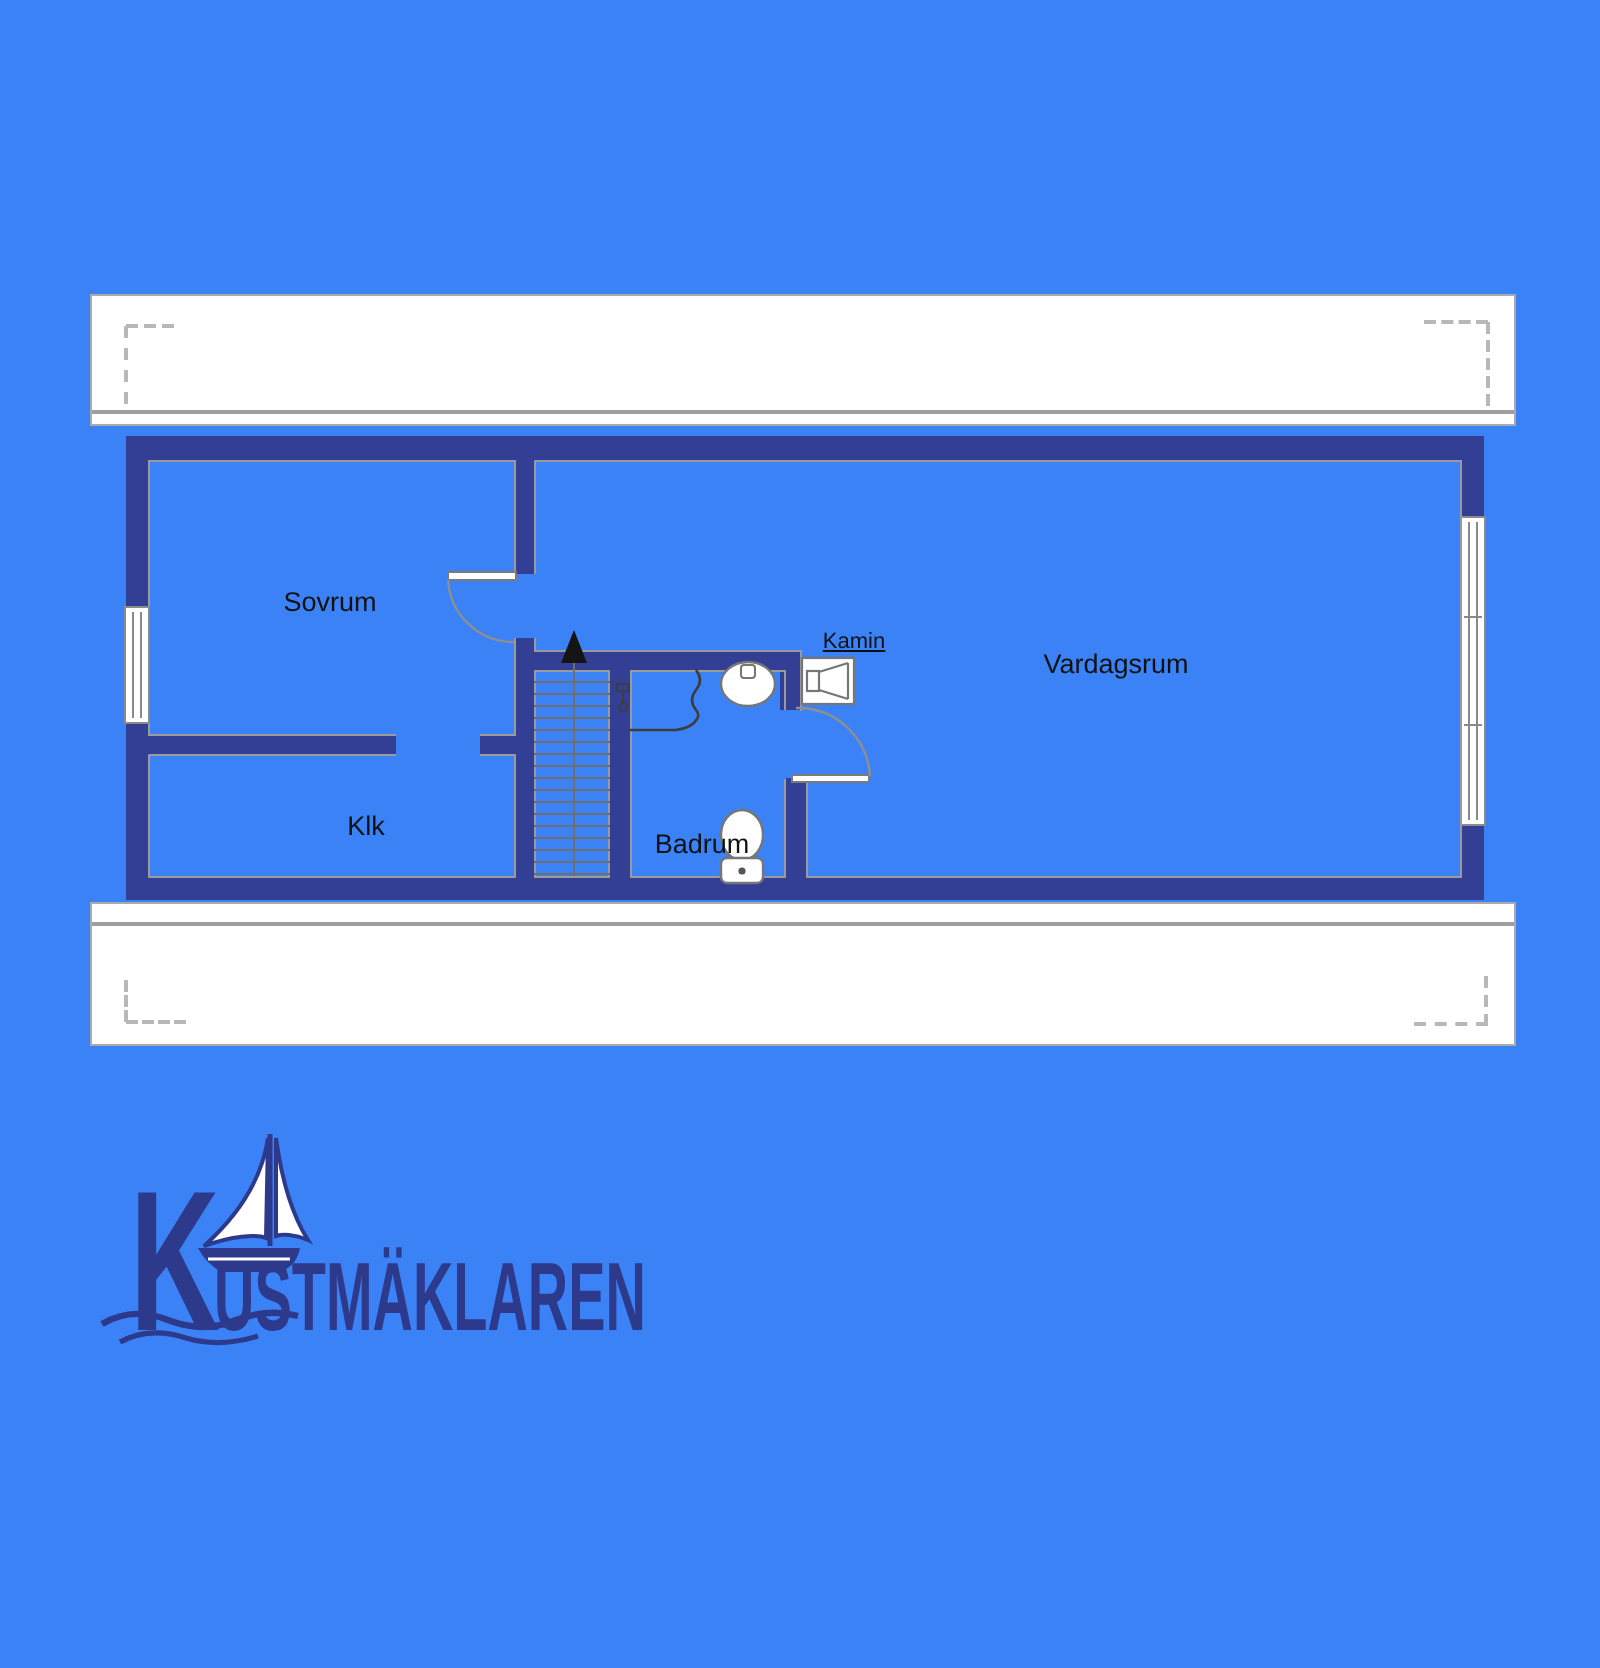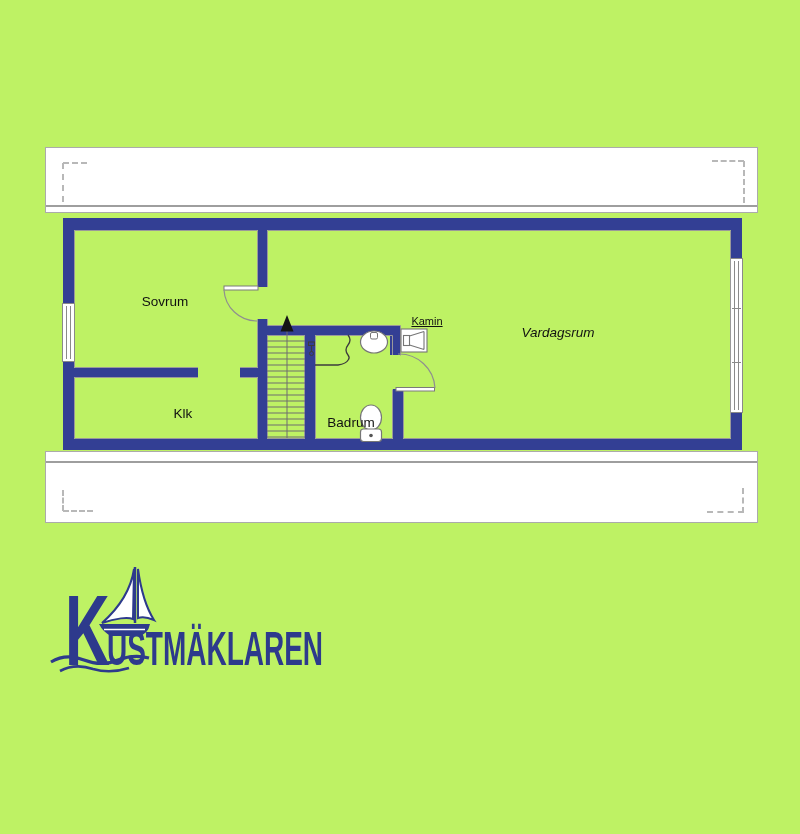--- a/index.html
+++ b/index.html
@@ -4,21 +4,21 @@
 <style>
   :root{
     --wall:#333f94;
     --logo:#2d3a8c;
     --terrace:#ababab;
     --face:#9a9a9a;
     --fixture:#767676;
   }
   html,body{margin:0;padding:0;background:#fff;}
   #canvas{
-    position:relative;width:800px;height:834px;background:#bef264;overflow:hidden;
+    position:relative;width:800px;height:834px;background:#3b82f6;overflow:hidden;
     font-family:"Liberation Sans", sans-serif;
   }
   .wall{position:absolute;background:var(--wall);}
   .terrace{position:absolute;background:#fff;border:1px solid var(--terrace);box-sizing:border-box;}
   .terrace-line{position:absolute;left:0;width:100%;height:2px;background:#9e9e9e;}
   .dash{position:absolute;}
   .dash-v{border-left:2px dashed #b8b8b8;}
   .dash-h{border-top:2px dashed #b8b8b8;}
   .window{position:absolute;background:#fff;border:1px solid #8a8a8a;box-sizing:border-box;}
   .glaze-v{position:absolute;top:2px;bottom:2px;width:1px;background:#8a8a8a;}
@@ -147,21 +147,21 @@
     <g fill="#fff" stroke="#767676" stroke-width="1.1">
       <rect x="401" y="329" width="26" height="23"></rect>
       <rect x="403.5" y="335.5" width="6" height="10"></rect>
       <path d="M 409.5 336 L 424 331.5 M 409.5 345 L 424 349.5 M 424 331.5 V 349.5" fill="none"></path>
     </g>
   </svg>
 
   <div class="room-label" style="left:165px;top:301px;">Sovrum</div>
   <div class="room-label" style="left:166px;top:413px;padding-left:34px;">Klk</div>
   <div class="room-label" style="left:351px;top:386px;margin-top:36px;">Badrum</div>
-  <div class="room-label" style="left:558px;top:332px;font-style:italic;">Vardagsrum</div>
+  <div class="room-label" style="left:558px;top:332px;">Vardagsrum</div>
   <div class="room-label small-label" style="left:427px;top:321px;text-decoration:underline;">Kamin</div>
 
 
   <svg id="logo-svg" width="290" height="120" viewBox="0 0 290 120">
     <g fill="none" stroke="var(--logo)">
       <path d="M 3 99 Q 18 90 36 97 Q 54 104 70 97 Q 86 91 101 95" stroke-width="3.2"></path>
       <path d="M 12 108 Q 27 100 45 106 Q 62 111 81 105" stroke-width="2.6"></path>
     </g>
     <text class="logo-text" transform="translate(17,102) scale(0.62,1)" font-size="100" fill="var(--logo)">K</text>
     <text class="logo-text" transform="translate(59,102)" font-size="48.5" fill="var(--logo)" textLength="216" lengthAdjust="spacingAndGlyphs">USTMÄKLAREN</text>

